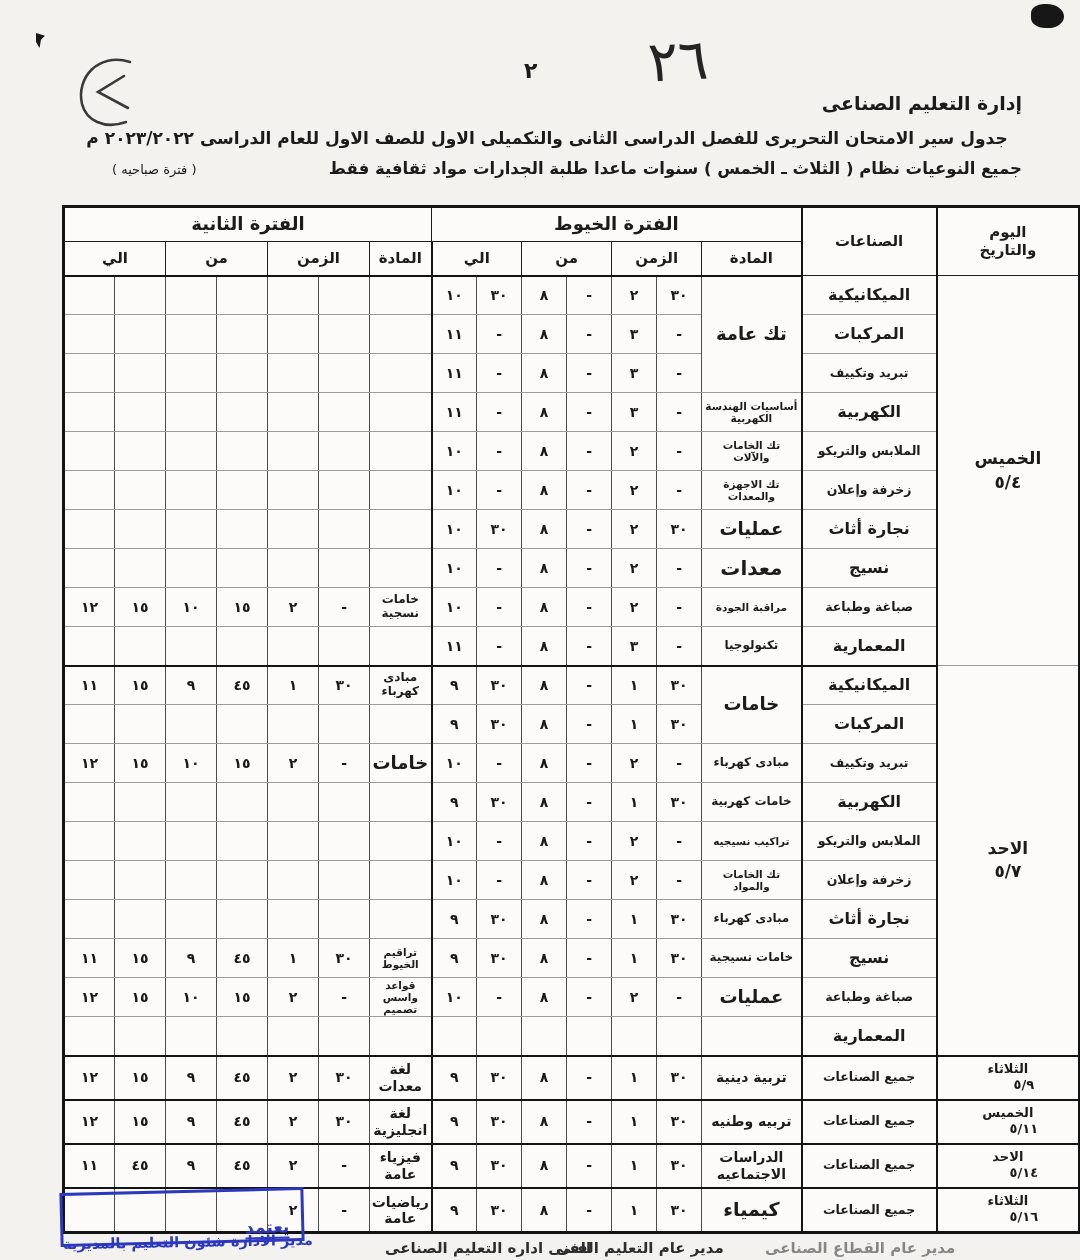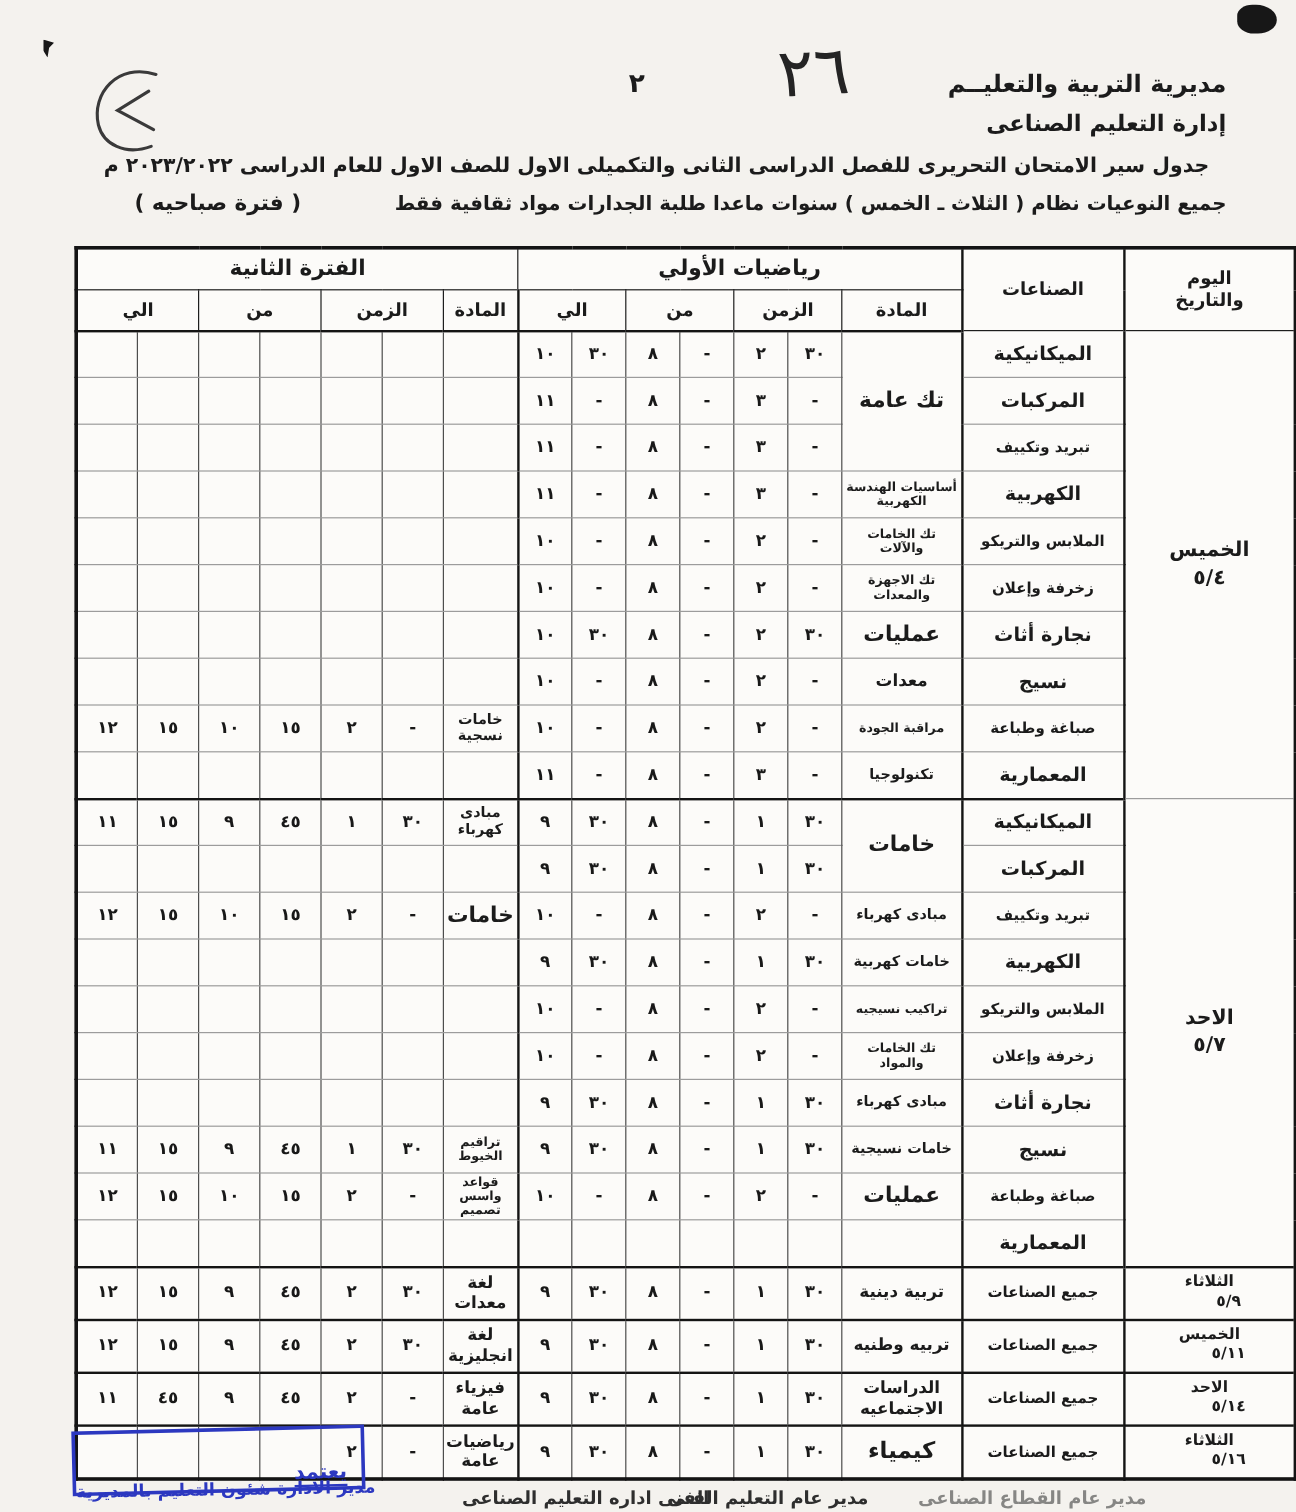--- a/index.html
+++ b/index.html
@@ -17,21 +17,21 @@
   .swirl{position:absolute;left:68px;top:48px;}
   .corner-num{position:absolute;left:648px;top:28px;font-size:56px;letter-spacing:10px;
     color:#242424;transform:rotate(-3deg);}
   .page-num{position:absolute;left:524px;top:58px;font-size:22px;font-weight:bold;}
   .org1{position:absolute;right:58px;top:58px;font-size:20px;font-weight:bold;direction:rtl;}
   .org2{position:absolute;right:58px;top:92px;font-size:19px;font-weight:bold;direction:rtl;}
   .title{position:absolute;left:70px;right:56px;top:128px;text-align:center;
     font-size:17px;font-weight:bold;direction:rtl;white-space:nowrap;}
   .subtitle-row{position:absolute;left:112px;right:58px;top:159px;display:flex;
     justify-content:space-between;align-items:baseline;direction:ltr;}
-  .subtitle-note{font-size:18px;font-weight:bold;direction:rtl;}
+  .subtitle-note{font-size:13px;font-weight:normal;direction:rtl;}
   .subtitle{font-size:16.5px;font-weight:bold;direction:rtl;}
   
   table.sched{
     position:absolute;left:62px;top:205px;width:1016px;
     border-collapse:collapse;table-layout:fixed;direction:rtl;
     background:#fcfbf9;border:3px solid #141414;
   }
   .sched th,.sched td{
     padding:0 1px;text-align:center;vertical-align:middle;overflow:hidden;
     border-right:1px solid #4d4d4d;border-left:1px solid #4d4d4d;
@@ -74,21 +74,20 @@
   <div class="corner-mark-tr"></div>
 
   <svg class="swirl" width="82" height="90" viewBox="0 0 82 90">
     <path d="M62,14 C30,4 8,30 14,56 C18,72 36,82 58,74" fill="none" stroke="#3a3a3a" stroke-width="2.6" stroke-linecap="round"></path>
     <path d="M56,28 L30,44 L60,60" fill="none" stroke="#3a3a3a" stroke-width="2.6" stroke-linecap="round"></path>
   </svg>
 
   <div class="corner-num">٢٦</div>
   <div class="page-num">٢</div>
 
-  <div class="org1">مديرية التربية والتعليــم</div>
   <div class="org2">إدارة التعليم الصناعى</div>
   <div class="title">جدول سير الامتحان التحريرى للفصل الدراسى الثانى والتكميلى الاول للصف الاول للعام الدراسى ٢٠٢٣/٢٠٢٢ م</div>
   <div class="subtitle-row">
     <span class="subtitle-note">( فترة صباحيه )</span>
     <span class="subtitle">جميع النوعيات نظام ( الثلاث ـ الخمس ) سنوات ماعدا طلبة الجدارات مواد ثقافية فقط</span>
   </div>
 
   <table class="sched">
     <colgroup>
       <col style="width:143px">
@@ -108,21 +107,21 @@
         <col style="width:51px">
         <col style="width:51px">
     </colgroup>
     <thead>
       <tr class="hdr1" style="height:35px">
         <th rowspan="2" class="day thd">
           <div>اليوم</div>
           <div>والتاريخ</div>
         </th>
         <th rowspan="2" class="ind thd">الصناعات</th>
-        <th colspan="7" class="pth">رياضيات الأولي</th>
+        <th colspan="7" class="pth">الفترة الخيوط</th>
         <th colspan="7" class="pth sep">الفترة الثانية</th>
       </tr>
       <tr class="hdr2" style="height:34px">
         <th>المادة</th>
         <th colspan="2">الزمن</th>
         <th colspan="2">من</th>
         <th colspan="2" class="sep">الي</th>
         <th>المادة</th>
         <th colspan="2">الزمن</th>
         <th colspan="2">من</th>
@@ -246,21 +245,21 @@
           <td class="subj" style="font-size: 18px;"></td>
           <td class="num"></td>
           <td class="num"></td>
           <td class="num"></td>
           <td class="num"></td>
           <td class="num"></td>
           <td class="num"></td>
         </tr>
         <tr class="" style="height: 39px;">
           <td class="ind" style="font-size: 16px;">نسيج</td>
-          <td class="subj" style="font-size: 14px;">معدات</td>
+          <td class="subj" style="font-size: 20px;">معدات</td>
           <td class="num">-</td>
           <td class="num">٢</td>
           <td class="num">-</td>
           <td class="num">٨</td>
           <td class="num">-</td>
           <td class="num sep">١٠</td>
           <td class="subj" style="font-size: 18px;"></td>
           <td class="num"></td>
           <td class="num"></td>
           <td class="num"></td>

